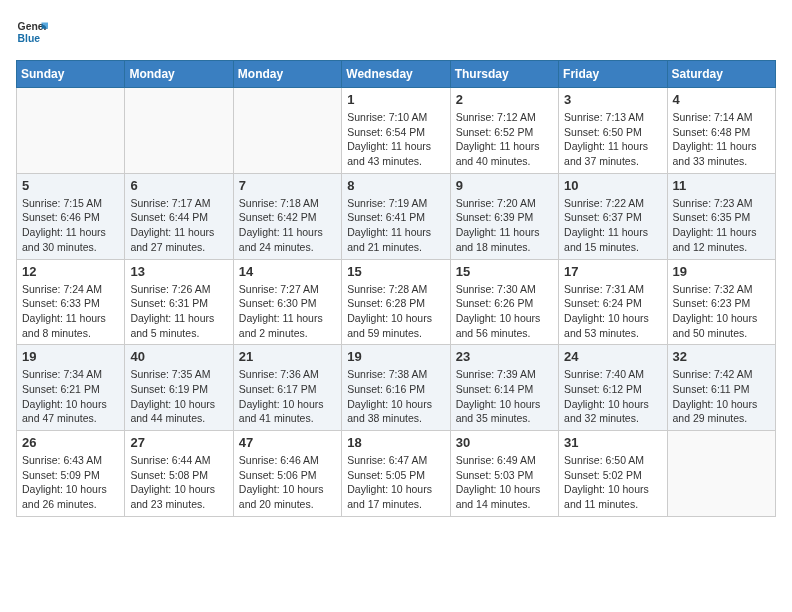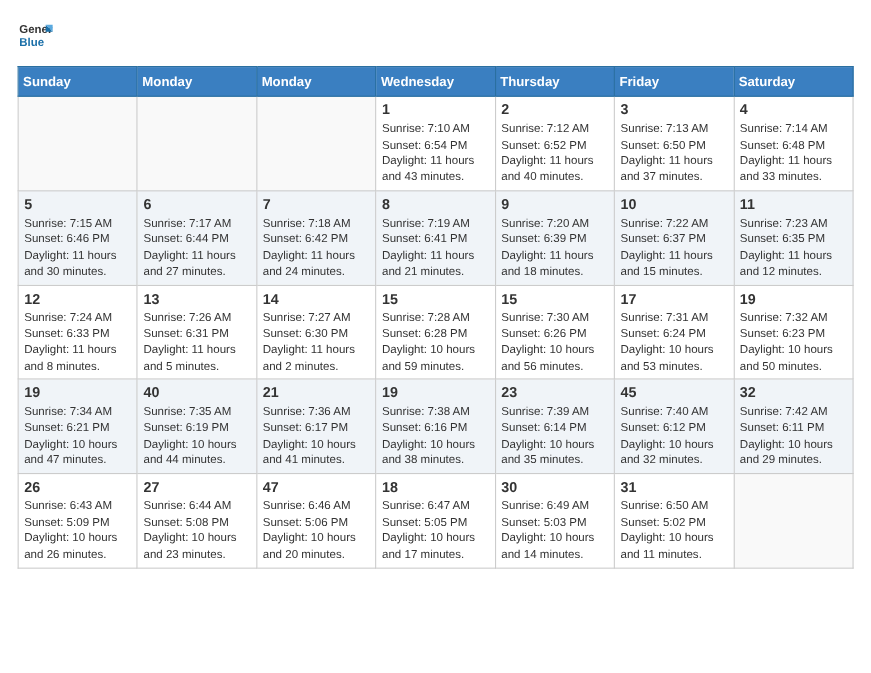--- a/index.html
+++ b/index.html
@@ -205,21 +205,21 @@
         </td>
         <td>
           <div class="day-number">19</div>
           <div class="day-info">Sunrise: 7:38 AM<br>Sunset: 6:16 PM<br>Daylight: 10 hours and 38 minutes.</div>
         </td>
         <td>
           <div class="day-number">23</div>
           <div class="day-info">Sunrise: 7:39 AM<br>Sunset: 6:14 PM<br>Daylight: 10 hours and 35 minutes.</div>
         </td>
         <td>
-          <div class="day-number">45</div>
+          <div class="day-number">24</div>
           <div class="day-info">Sunrise: 7:40 AM<br>Sunset: 6:12 PM<br>Daylight: 10 hours and 32 minutes.</div>
         </td>
         <td>
           <div class="day-number">32</div>
           <div class="day-info">Sunrise: 7:42 AM<br>Sunset: 6:11 PM<br>Daylight: 10 hours and 29 minutes.</div>
         </td>
       </tr>
       <tr>
         <td>
           <div class="day-number">26</div>

